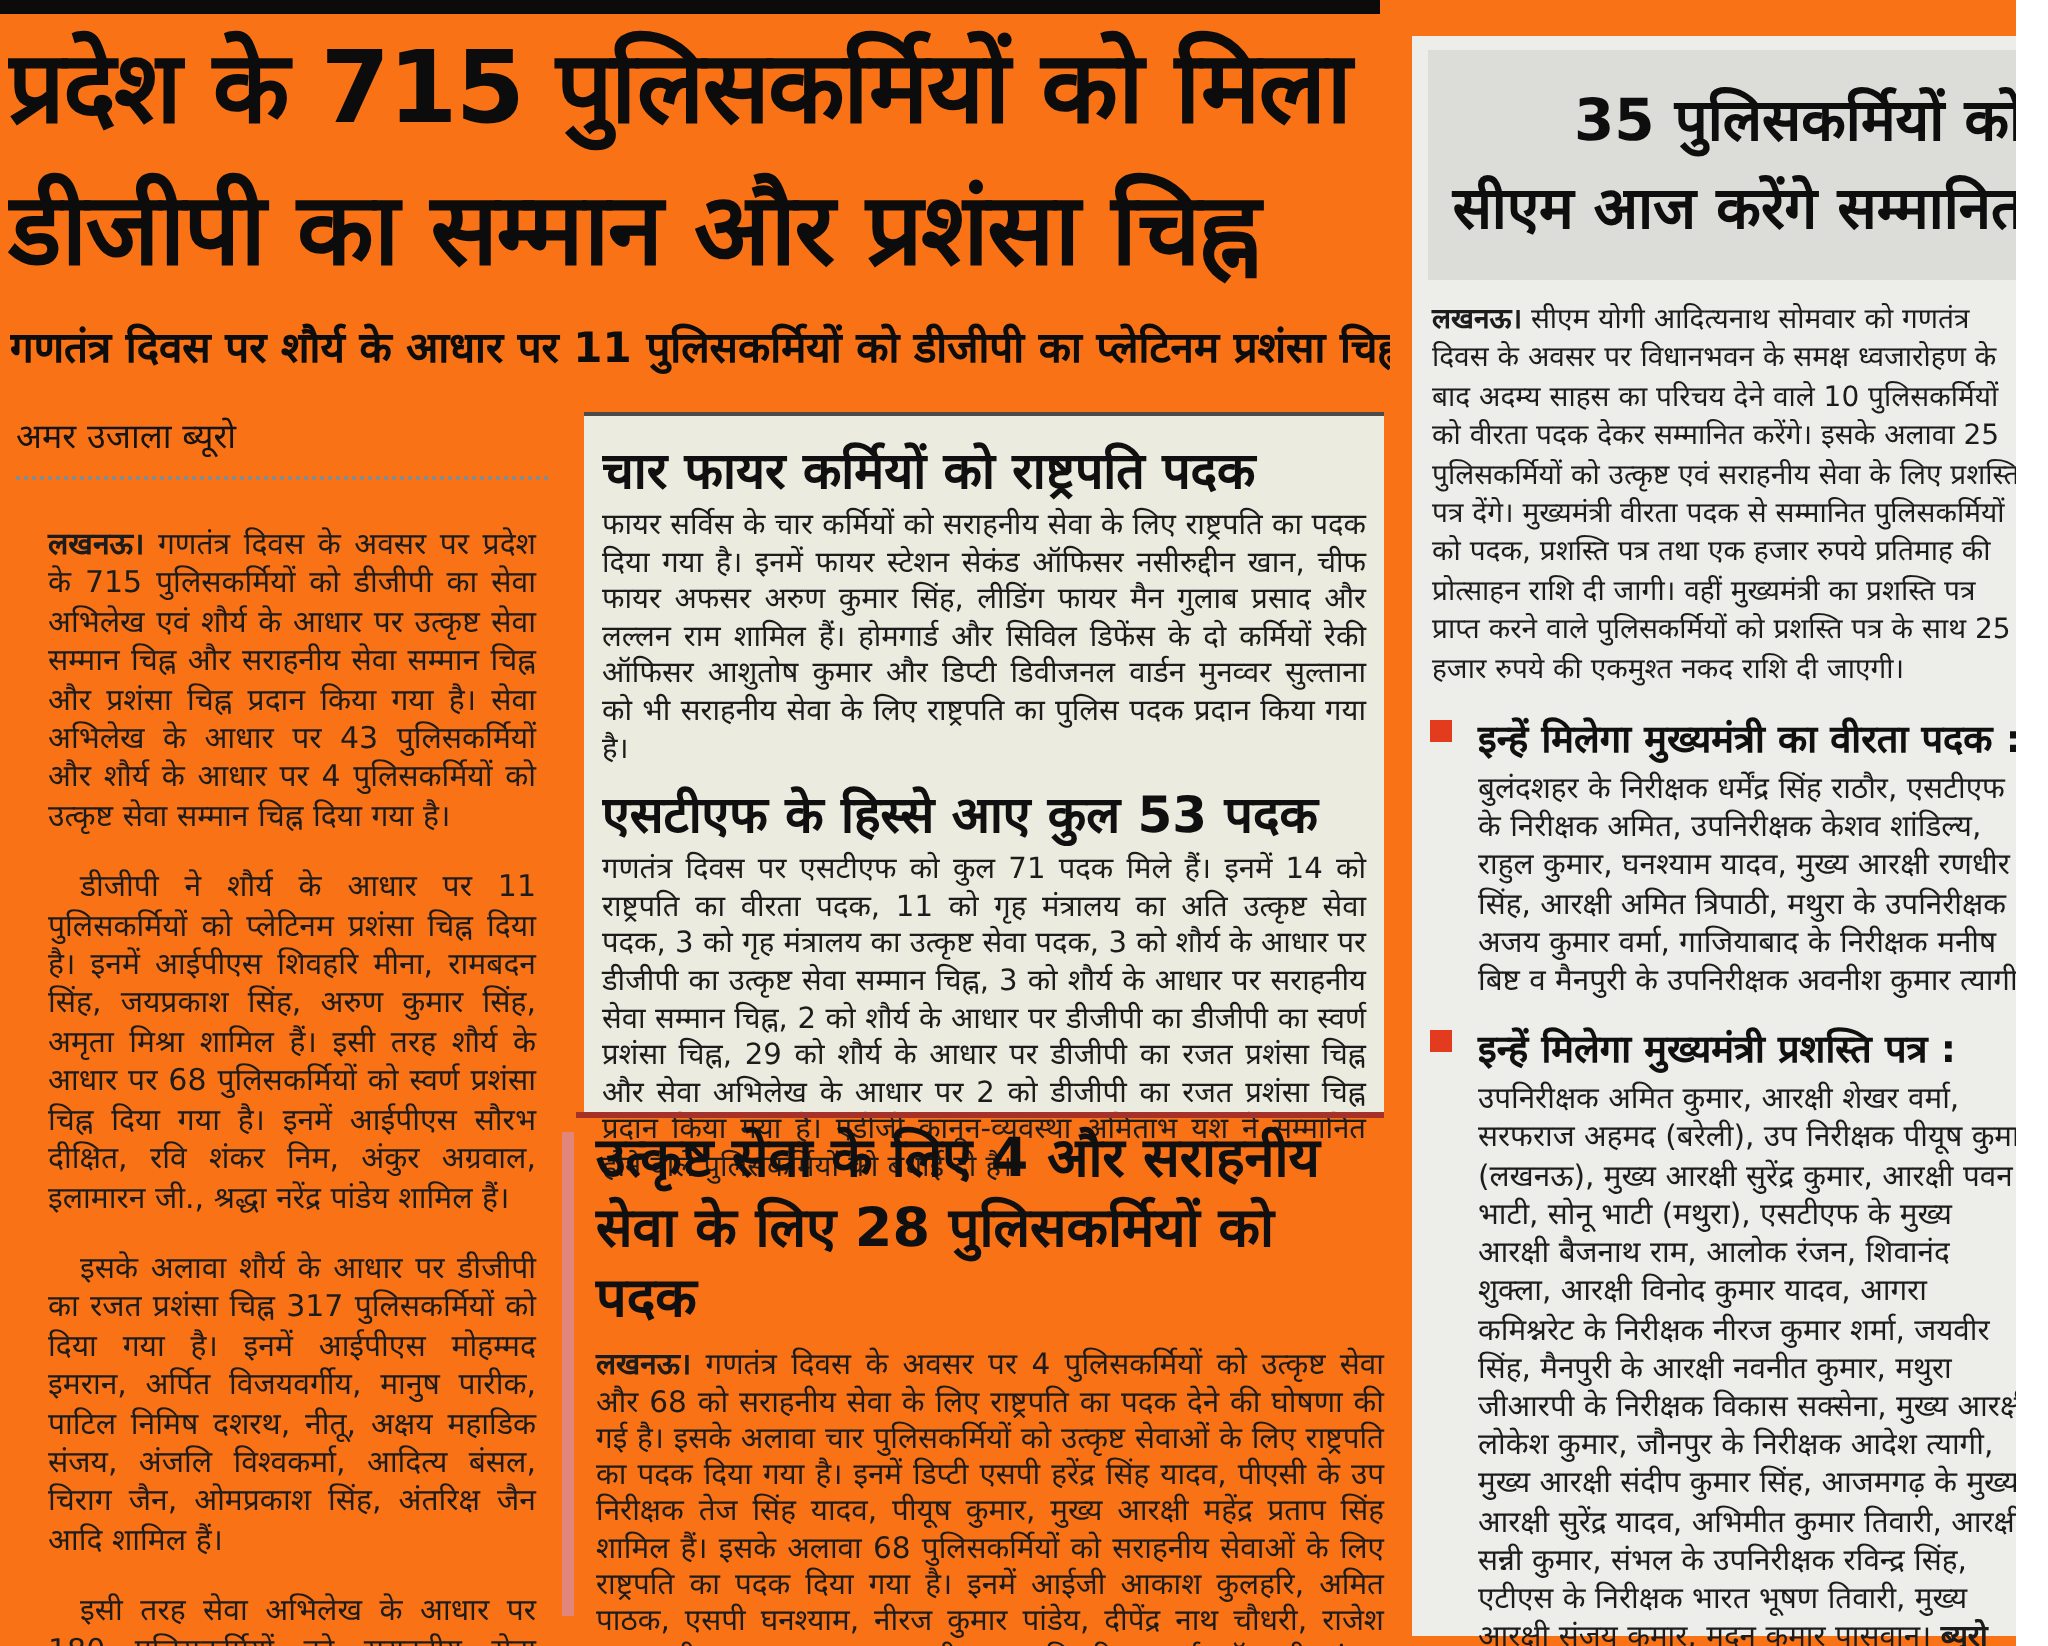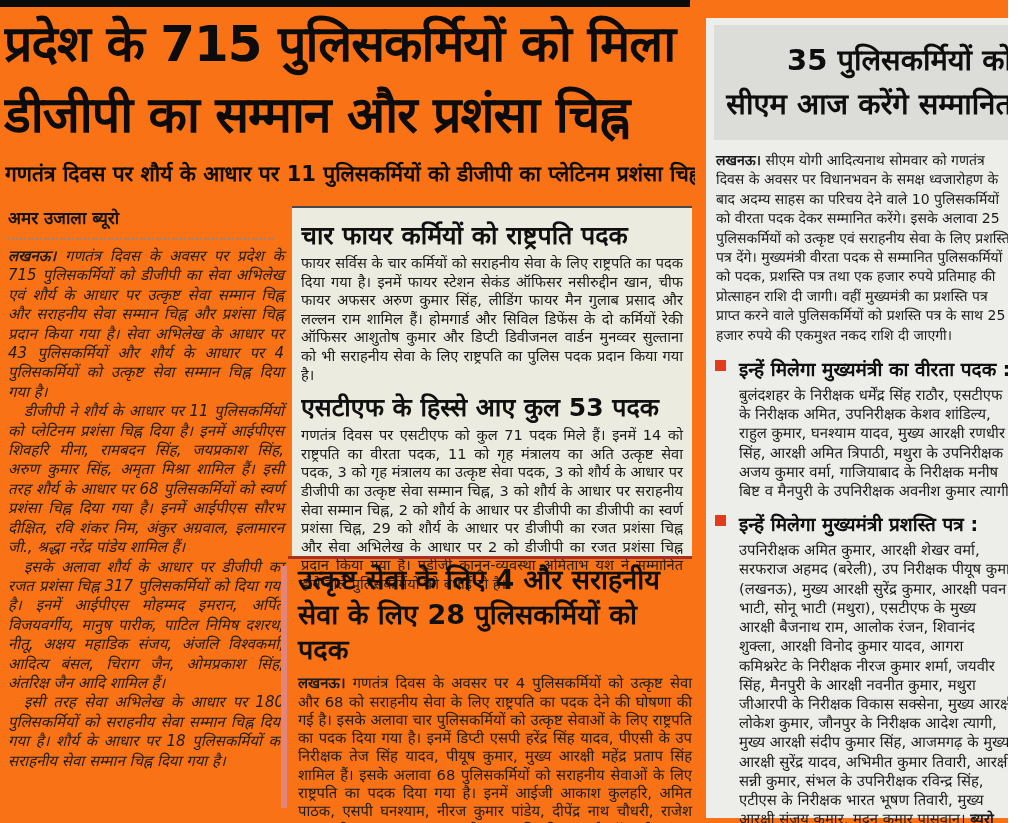--- a/index.html
+++ b/index.html
@@ -20,29 +20,29 @@
   }
   .headline div { white-space:nowrap; overflow:hidden; }
 
   .subheadline {
     position:absolute; left:5px; top:159px; width:690px;
     font-size:21px; font-weight:700; white-space:nowrap; overflow:hidden; color:#0d0d0d;
   }
 
   .byline {
     position:absolute; left:8px; top:206px; width:266px;
-    font-size:17px; font-weight:700; color:#141414;
+    font-size:17px; font-weight:400; color:#141414;
     padding-bottom:9px; border-bottom:2px dotted #8a8a8a;
   }
 
   .left-col {
     position:absolute; left:8px; top:247px; width:276px;
     font-size:15px; line-height:19.4px; text-align:justify; color:#1c1c1c;
   }
-  .left-col p { margin:0;font-style:italic; }
+  .left-col p { margin:16px; }
   .left-col p.ind { text-indent:16px; }
   .dateline { font-weight:700; }
 
   .mid-box {
     position:absolute; left:292px; top:206px; width:400px; height:350px;
     background:#ebebdf; border-top:2px solid #4a4a4a; box-sizing:border-box;
     padding:5px 9px 0 9px;
   }
   .mid-box h2 { font-size:25px; font-weight:700; margin:4px 0 3px 0; color:#101010; white-space:nowrap; overflow:hidden; }
   .mid-box p { font-size:14.6px; line-height:18.6px; margin:0 0 5px 0; text-align:justify; color:#1c1c1c; }

